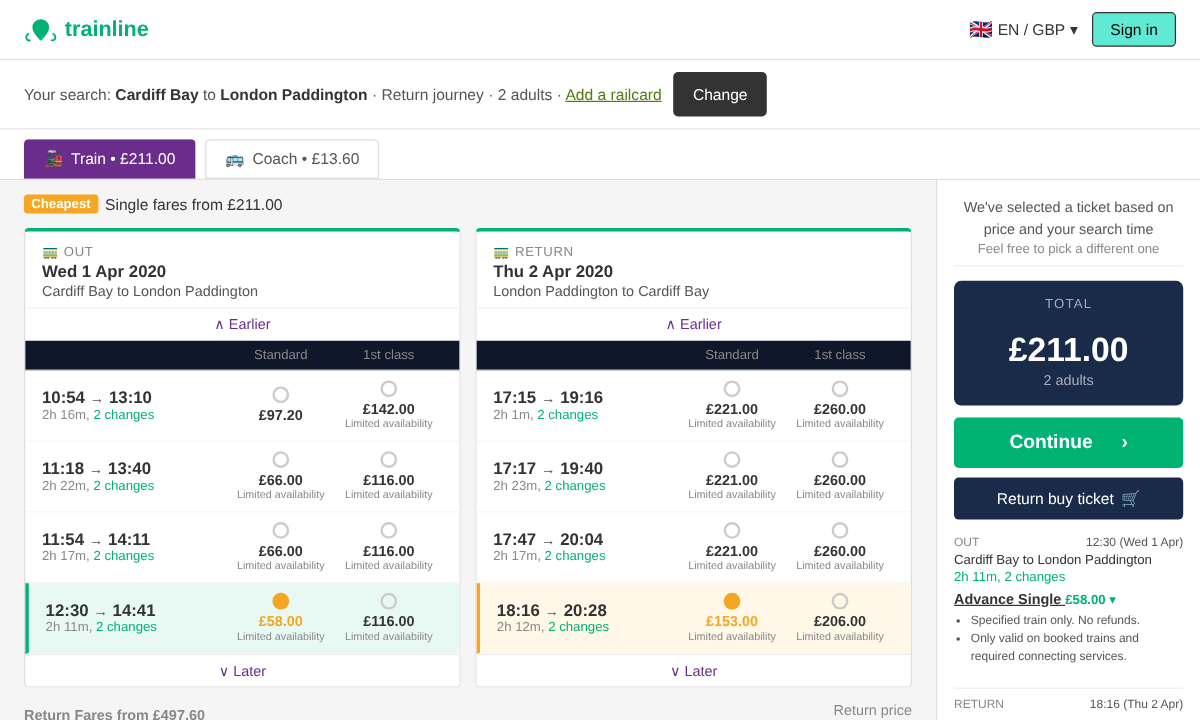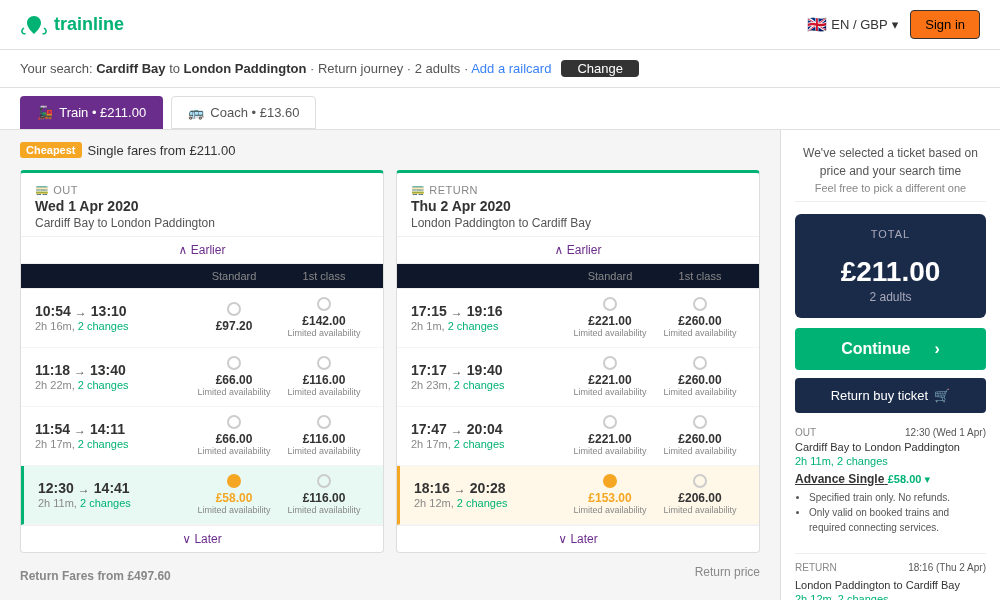--- a/index.html
+++ b/index.html
@@ -5,28 +5,28 @@
     * { box-sizing: border-box; margin: 0; padding: 0; }
     body { font-family: -apple-system, BlinkMacSystemFont, 'Segoe UI', sans-serif; font-size: 13px; color: #333; background: #f5f5f5; width: 1000px; height: 600px; overflow: hidden; }
     
     
     .header { background: #fff; border-bottom: 1px solid #e0e0e0; padding: 0 20px; height: 50px; display: flex; align-items: center; justify-content: space-between; }
     .logo { display: flex; align-items: center; gap: 6px; color: #00b274; font-weight: 700; font-size: 18px; }
     .logo svg { width: 28px; height: 22px; }
     .header-right { display: flex; align-items: center; gap: 12px; }
     .lang-selector { display: flex; align-items: center; gap: 4px; font-size: 13px; cursor: pointer; }
     .flag { font-size: 16px; }
-    .sign-in-btn { border: 1px solid #333; border-radius: 4px; padding: 6px 14px; background: #f97316; cursor: pointer; font-size: 13px; font-weight: 500; }
+    .sign-in-btn { border: 1px solid #333; border-radius: 4px; padding: 6px 14px; background: #5eead4; cursor: pointer; font-size: 13px; font-weight: 500; }
     
     
     .search-bar { background: #fff; padding: 10px 20px; border-bottom: 1px solid #e0e0e0; display: flex; align-items: center; gap: 10px; }
     .search-text { font-size: 13px; color: #555; }
     .search-text strong { color: #333; font-weight: 600; }
-    .add-railcard { color: #3b82f6; cursor: pointer; }
-    .change-btn { background: #333; color: #fff; border: none; border-radius: 4px; padding: 1px 16px; cursor: pointer; font-size: 13px; font-weight: 500; }
+    .add-railcard { color: #4d7c0f; cursor: pointer; text-decoration: underline; }
+    .change-btn { background: #333; color: #fff; border: none; border-radius: 4px; padding: 11px 16px; cursor: pointer; font-size: 13px; font-weight: 500; }
     
     
     .transport-tabs { background: #fff; padding: 8px 20px 0; border-bottom: 1px solid #e0e0e0; display: flex; gap: 8px; }
     .transport-tab { display: flex; align-items: center; gap: 6px; padding: 8px 16px; border-radius: 4px 4px 0 0; cursor: pointer; font-size: 13px; font-weight: 500; border: 1px solid transparent; }
     .transport-tab.active { background: #6b2d8b; color: #fff; }
     .transport-tab.inactive { background: #fff; color: #555; border: 1px solid #ddd; }
     
     
     .main { display: flex; gap: 0; height: 490px; }
     

